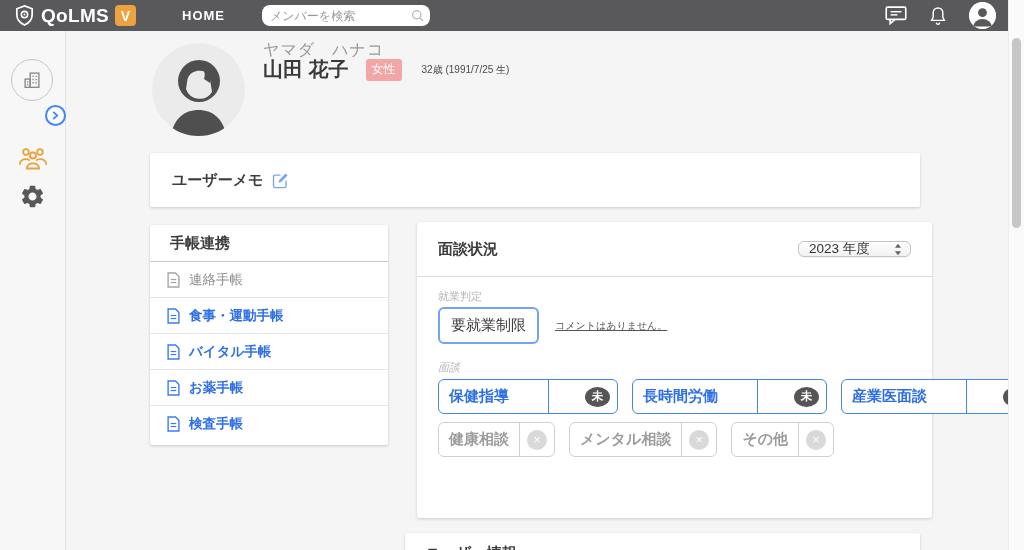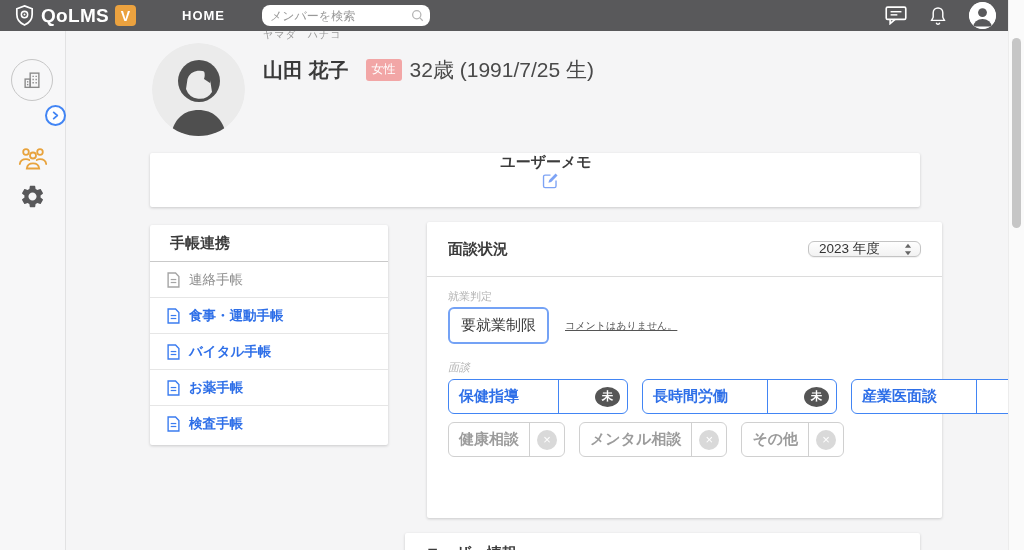--- a/index.html
+++ b/index.html
@@ -33,47 +33,47 @@
   .sb-building { position:absolute; left:11px; top:28px; width:42px; height:42px;
     border:1px solid #c6c6c6; border-radius:50%; display:flex; align-items:center; justify-content:center; }
   .sb-chevron { position:absolute; left:45px; top:74px; width:21px; height:21px;
     border:2px solid #4285f4; border-radius:50%; background:#fff;
     display:flex; align-items:center; justify-content:center; z-index:5; }
   .sb-people { position:absolute; left:17px; top:111px; }
   .sb-gear { position:absolute; left:19px; top:152px; }
 
   
   .avatar { position:absolute; left:152px; top:43px; width:93px; height:93px; border-radius:50%; overflow:hidden; }
-  .furigana { position:absolute; left:263px; top:28px; font-size:10px; color:#999; letter-spacing:1px; }
+  .furigana { position:absolute; left:263px; top:40px; font-size:16px; color:#999; letter-spacing:1px; }
   .name-row { position:absolute; left:263px; top:56px; display:flex; align-items:center; }
   .name { font-size:20px; font-weight:bold; color:#3a3a3a; }
   .gender-badge { margin-left:17px; background:#f2a6a6; color:#fff; font-size:12px;
     border-radius:3px; padding:2px 6px 3px; }
-  .age { margin-left:8px; font-size:21px; color:#4a4a4a; }
-
-  
-  .card { position:absolute; background:#fff; box-shadow:0 1px 3px rgba(0,0,0,.18); border-radius:2px;flex-direction:column; }
+  .age { margin-left:20px; font-size:10px; color:#4a4a4a; }
+
+  
+  .card { position:absolute; background:#fff; box-shadow:0 1px 3px rgba(0,0,0,.18); border-radius:2px; }
   .card-title { font-size:15px; font-weight:bold; color:#3c3c3c; }
 
   .memo-card { left:150px; top:153px; width:770px; height:54px;
     display:flex; align-items:center; padding-left:22px; }
   .memo-edit { margin-left:9px; display:flex; }
 
   .nb-card { left:150px; top:225px; width:238px; height:220px; }
   .nb-header { height:37px; display:flex; align-items:center; padding-left:20px; border-bottom:1px solid #c9c9c9; }
   .nb-row { height:36px; display:flex; align-items:center; padding-left:17px; gap:9px;
     border-bottom:1px solid #e6e6e6; font-size:13.5px; cursor:pointer; }
   .nb-row:last-child { border-bottom:none; }
   .nb-row.inactive { color:#8e8e8e; }
   .nb-row.inactive .nb-icon { color:#a5a5a5; }
   .nb-row.active { color:#2e6fe8; font-weight:bold; }
   .nb-row.active .nb-icon { color:#3b7cf0; }
   .nb-icon { display:flex; }
 
-  .iv-card { left:427px; top:222px; width:515px; height:296px; }
+  .iv-card { left:417px; top:222px; width:515px; height:296px; }
   .iv-header { height:55px; display:flex; align-items:center; justify-content:space-between;
     padding:0 21px; border-bottom:1px solid #dcdcdc; }
   .year-select { width:113px; height:16px; border:1px solid #c4c4c4; border-radius:6px;
     background:linear-gradient(#fefefe,#f2f2f2); display:flex; align-items:center; justify-content:space-between;
     padding:0 8px 0 10px; font-size:13.5px; color:#333; box-shadow:0 1px 1px rgba(0,0,0,.06); cursor:pointer; }
   .iv-body { padding:12px 21px 0; }
   .small-label { font-size:11px; color:#b3b3b3; }
   .judgment-row { display:flex; align-items:center; gap:16px; margin-top:3px; }
   .judgment-btn { border:2px solid #74a2f5; border-radius:6px; background:#fff; padding:7px 11px;
     font-size:15px; font-weight:normal; color:#3a3a3a; font-family:inherit; cursor:pointer; }

